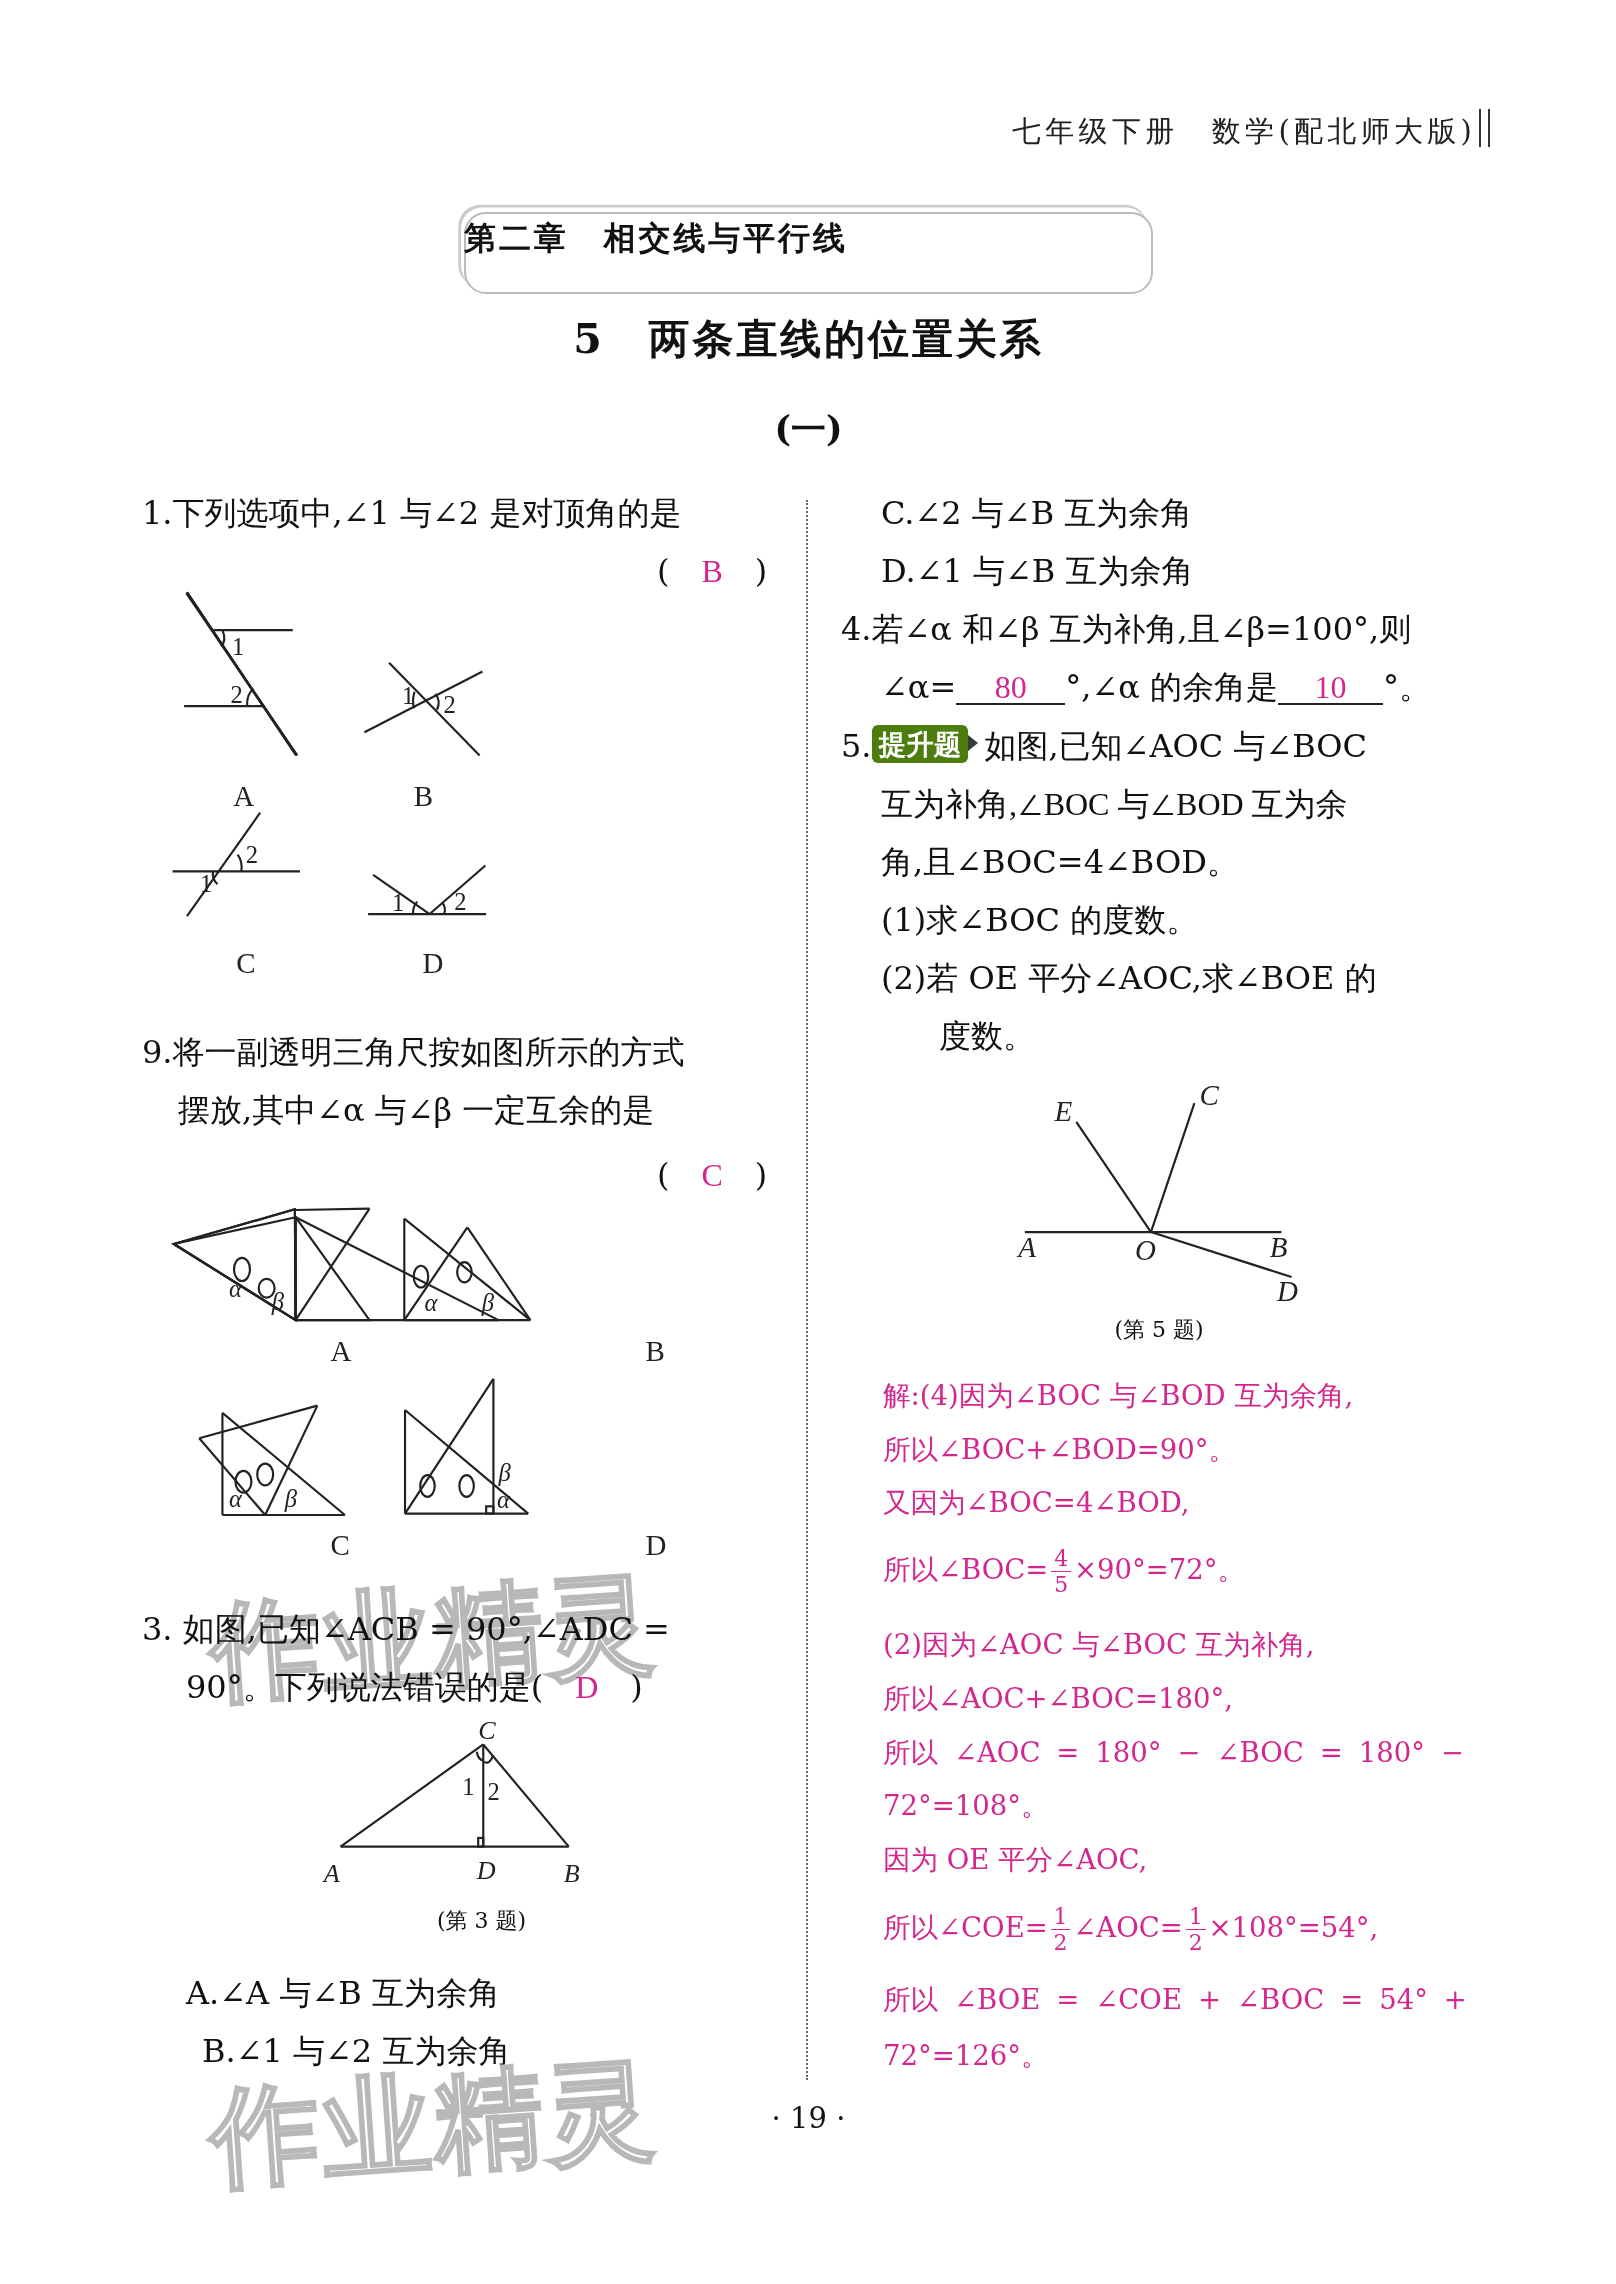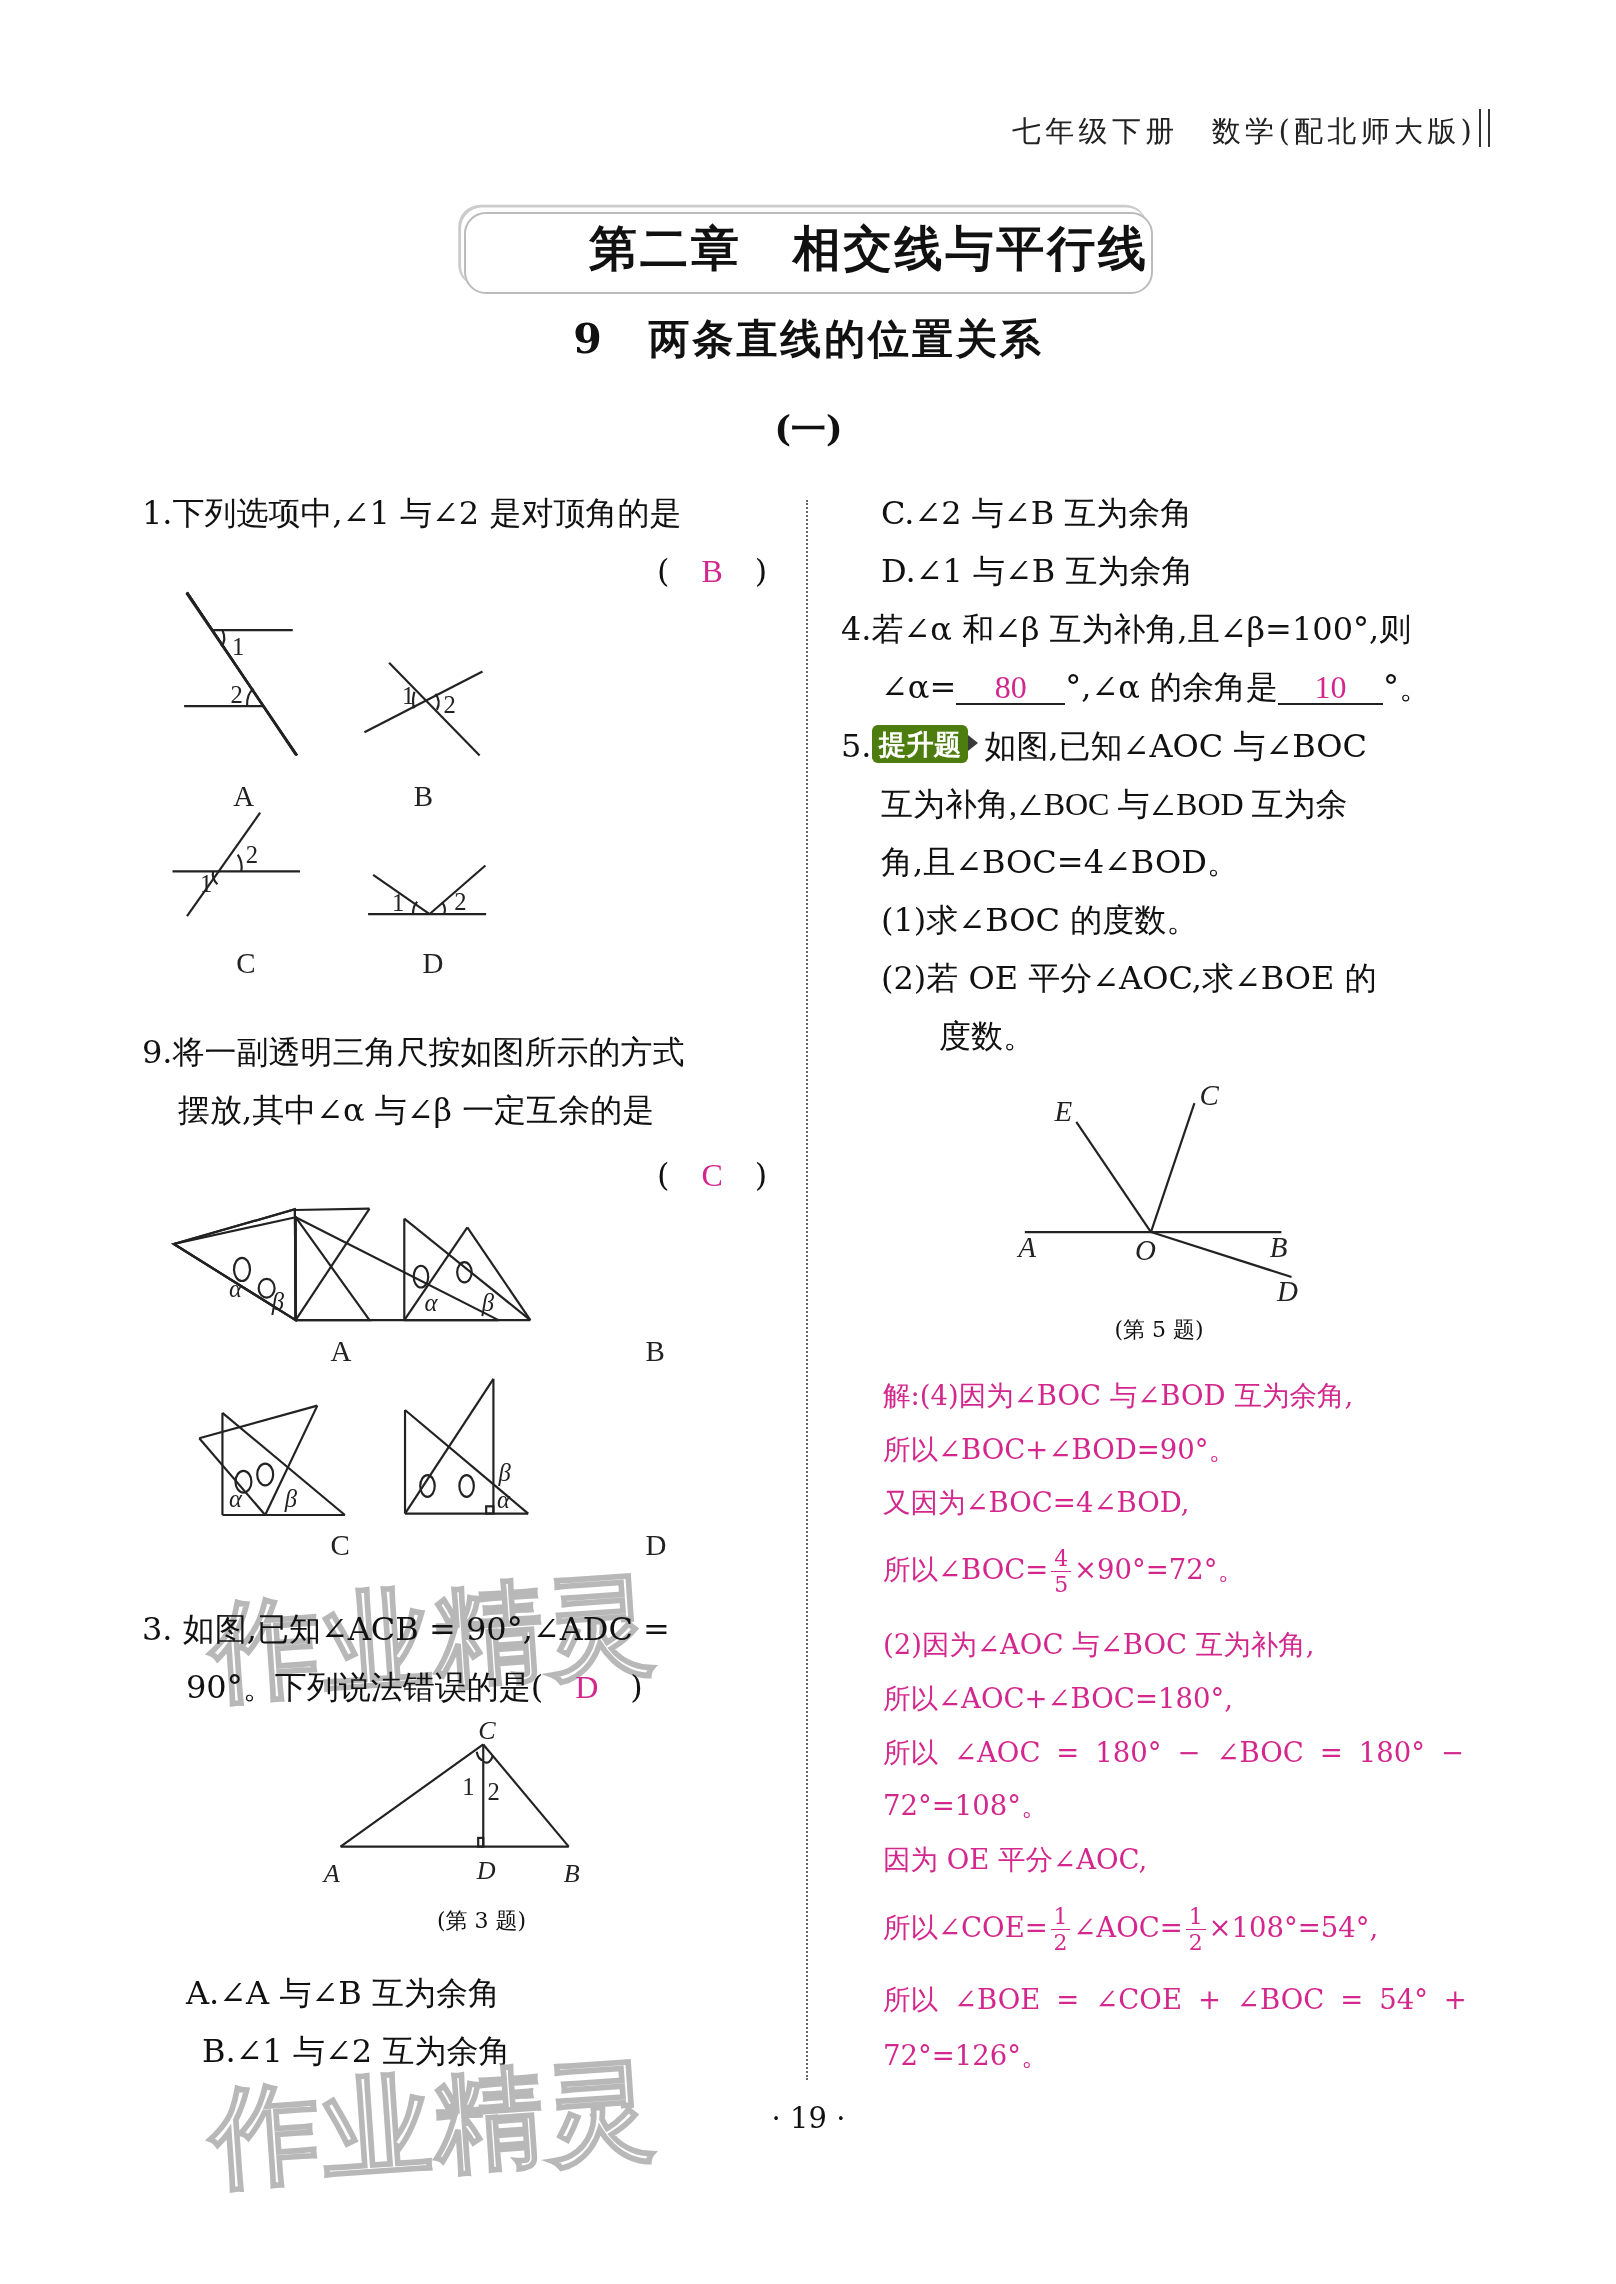--- a/index.html
+++ b/index.html
@@ -2,21 +2,21 @@
 <html style="font-size:11.6px"><head>
 <meta charset="utf-8">
 <style>
   html, body { margin:0; padding:0; background:#ffffff; }
   body { width:1617px; height:2284px; position:relative; overflow:hidden;
          font-family:"DejaVu Serif","Liberation Serif",serif; color:#111; }
   .abs { position:absolute; }
   .hdr { left:1012px; top:109px; font-size:29px; letter-spacing:4.3px; color:#222; white-space:nowrap; }
   .hdr .bars { display:inline-block; width:7.2px; height:38px; border-left:2.2px solid #333; border-right:2.2px solid #333; vertical-align:-5.8px; margin-left:2.9px; }
   .chapter-box { left:464px; top:212px; width:685px; height:78px; border:2.2px solid #bbb; border-radius:22px; box-shadow: -4.3px -5.8px 0 -1.4px #fff, -5.8px -7.2px 0 0 #ccc; }
-  .chapter-title { left:464px; top:217px; width:685px; text-align:right; font-family:"DejaVu Sans","Liberation Sans",sans-serif; font-weight:bold; font-size:48px; letter-spacing:2.9px; }
+  .chapter-title { left:464px; top:217px; width:685px; text-align:left; font-family:"DejaVu Sans","Liberation Sans",sans-serif; font-weight:bold; font-size:32px; letter-spacing:2.9px; }
   .section-title { left:0; width:1617px; top:312px; text-align:center; font-weight:bold; font-size:41px; letter-spacing:2.9px; }
   .sub-title { left:0; width:1617px; top:406px; text-align:center; font-size:35px; font-weight:bold; }
   .divider { left:806px; top:500px; height:1580px; border-left:2.9px dotted #666; }
   .q { font-size:32px; line-height:58px; white-space:nowrap; }
   .ans { color:#d3278d; font-family:"Liberation Serif",serif; }
   .blank { display:inline-block; border-bottom:2.2px solid #222; text-align:center; line-height:32px; }
   .sol { color:#d3278d; font-size:27.5px; line-height:54px; white-space:nowrap; font-family:"DejaVu Serif","Liberation Serif",serif; }
   .badge { display:inline-block; background:#4d7c0f; color:#fff; font-family:"DejaVu Sans",sans-serif; font-weight:bold; font-size:27.5px; padding:0 7.2px; border-radius:5.8px; line-height:38px; position:relative; margin-right:16px; vertical-align:2.9px; }
   .badge:after { content:""; position:absolute; right:-10px; top:10px; border-left:10px solid #3a3a3a; border-top:8.7px solid transparent; border-bottom:8.7px solid transparent; }
   .frac { display:inline-flex; flex-direction:column; align-items:center; vertical-align:middle; font-size:22px; line-height:25px; margin:0 2.9px; }
@@ -29,21 +29,21 @@
 </style>
 </head>
 <body>
 
 <div class="abs hdr">
   <span>七年级下册</span>　<span>数学(配北师大版)</span><span class="bars"></span>
 </div>
 
 <div class="abs chapter-box"></div>
 <div class="abs chapter-title">第二章　相交线与平行线</div>
-<div class="abs section-title">9　两条直线的位置关系</div>
+<div class="abs section-title">5　两条直线的位置关系</div>
 <div class="abs sub-title">(一)</div>
 
 <div class="abs divider"></div>
 
 <div class="abs q" style="left:142px; top:484px;">1.下列选项中,∠1 与∠2 是对顶角的是</div>
 <div class="abs q" style="left:657px; top:542px;">(　<span class="ans">B</span>　)</div>
 
 <svg style="left:0; top:0;" width="797" height="1014" viewBox="0 0 1100 1400">
   <g stroke="#222" stroke-width="3" fill="none">
 

